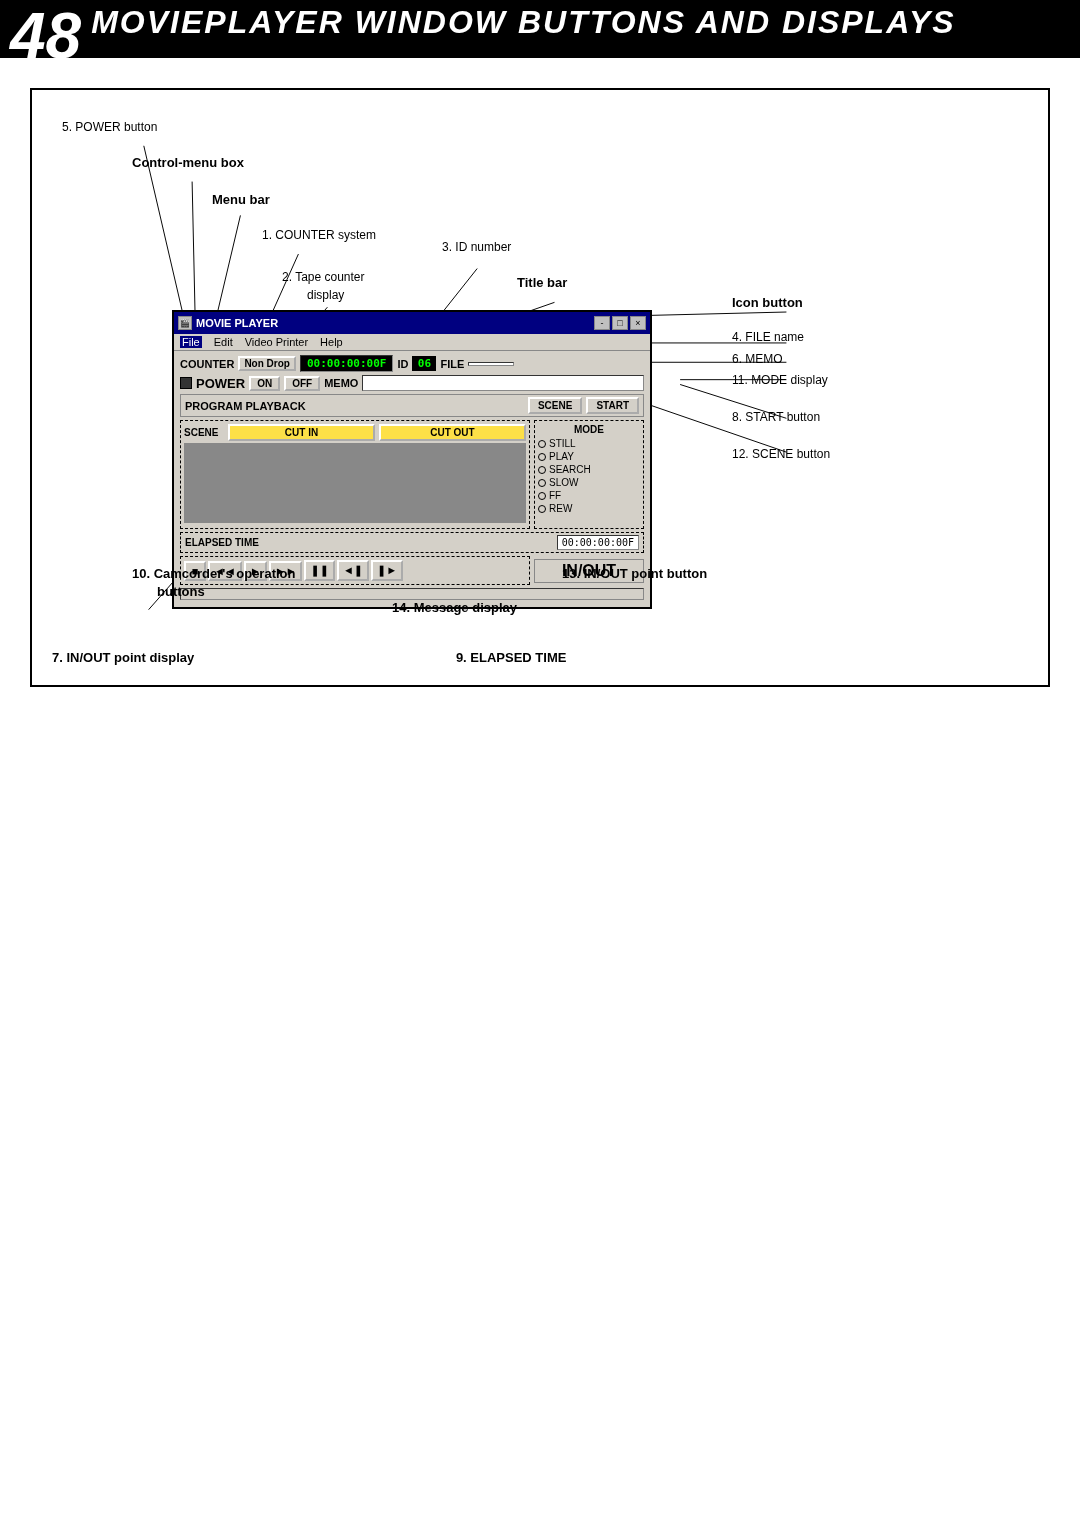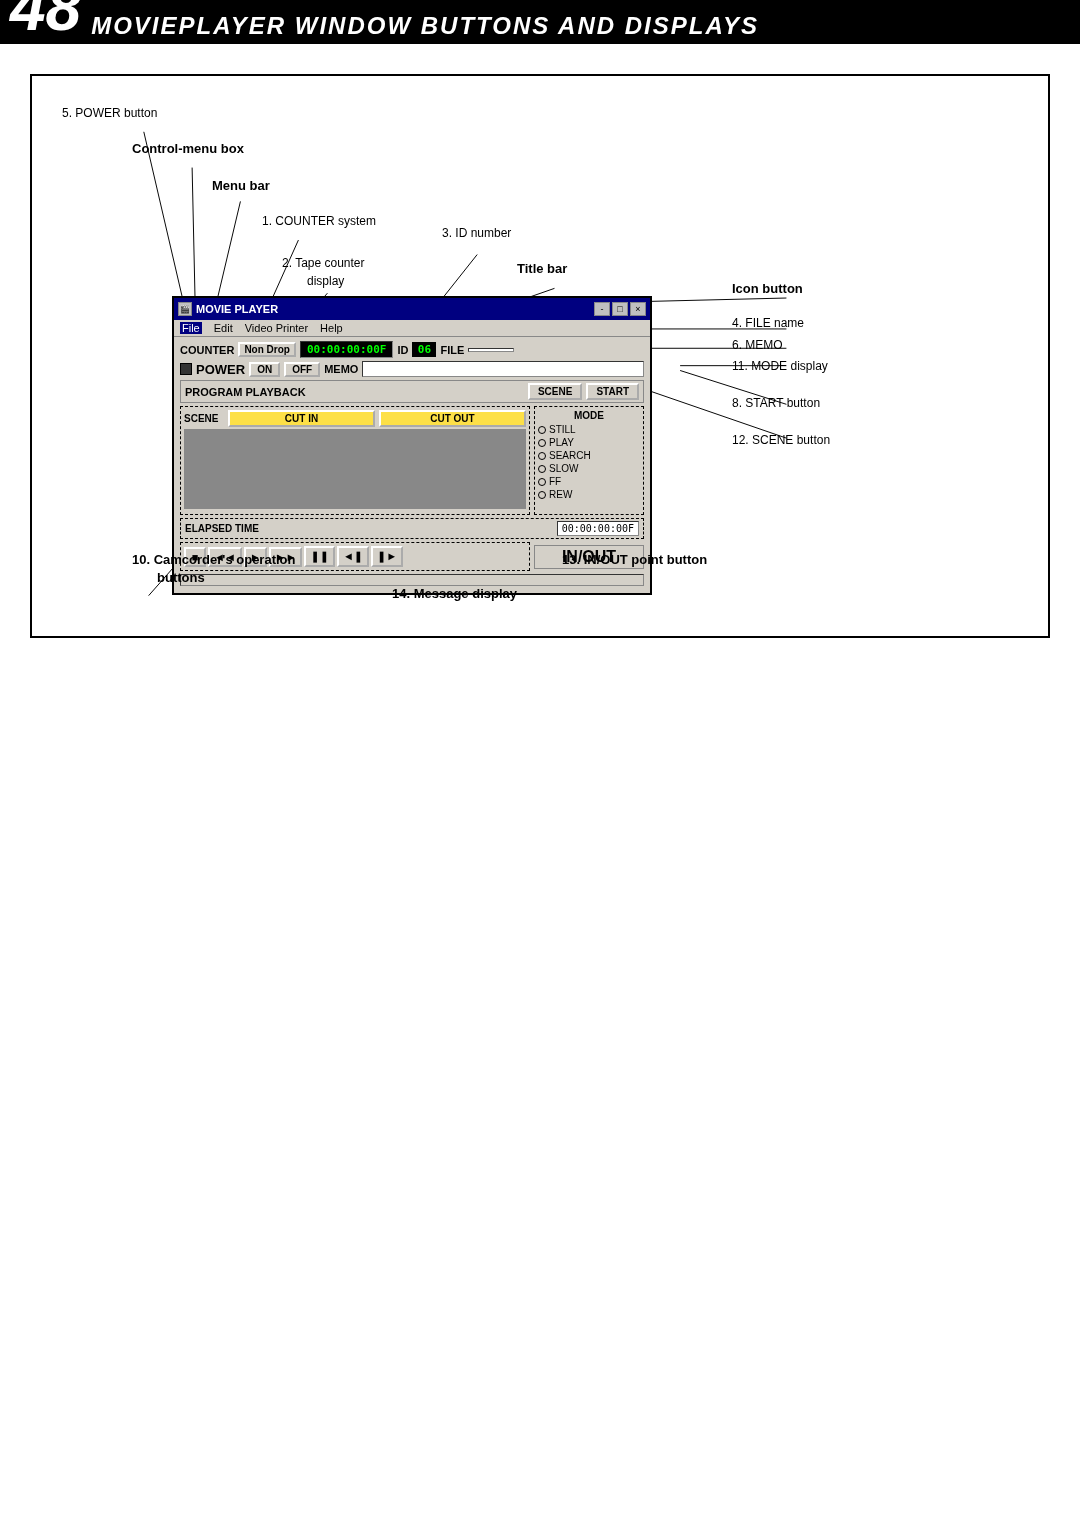--- a/index.html
+++ b/index.html
@@ -9,36 +9,36 @@
       background: #fff;
       font-family: Arial, Helvetica, sans-serif;
       font-size: 14px;
       color: #000;
     }
 
     
     .page-header {
       background: #000;
       display: flex;
-      align-items: flex-end;
+      align-items: flex-start;
       padding: 4px 10px;
-      height: 44px;
+      height: 58px;
     }
     .page-number {
       color: #fff;
       font-size: 64px;
       font-weight: 900;
       font-style: italic;
       line-height: 1;
       margin-right: 10px;
       font-family: Arial Black, Arial, sans-serif;
     }
     .page-title {
       color: #fff;
-      font-size: 24px;
+      font-size: 32px;
       font-weight: 900;
       font-style: italic;
       letter-spacing: 2px;
       font-family: Arial Black, Arial, sans-serif;
       text-transform: uppercase;
     }
 
     
     .main-content {
       padding: 20px 30px;
@@ -583,15 +583,20 @@
         </div>
       </div>
 
       <div class="ann ann-bold" style="left:80px; top:456px;">10. Camcorder's operation</div>
       <div class="ann ann-bold" style="left:105px; top:474px;">buttons</div>
       <div class="ann ann-bold" style="left:510px; top:456px;">13. IN/OUT point button</div>
       <div class="ann ann-bold" style="left:340px; top:490px;">14. Message display</div>
 
     </div>
 
+    <div class="bottom-labels">
+      <div class="bottom-left">7. IN/OUT point display</div>
+      <div class="bottom-center">9. ELAPSED TIME</div>
+      <div style="width:200px;"></div>
+    </div>
 
   </div>
 </div>
 
 </body></html>

